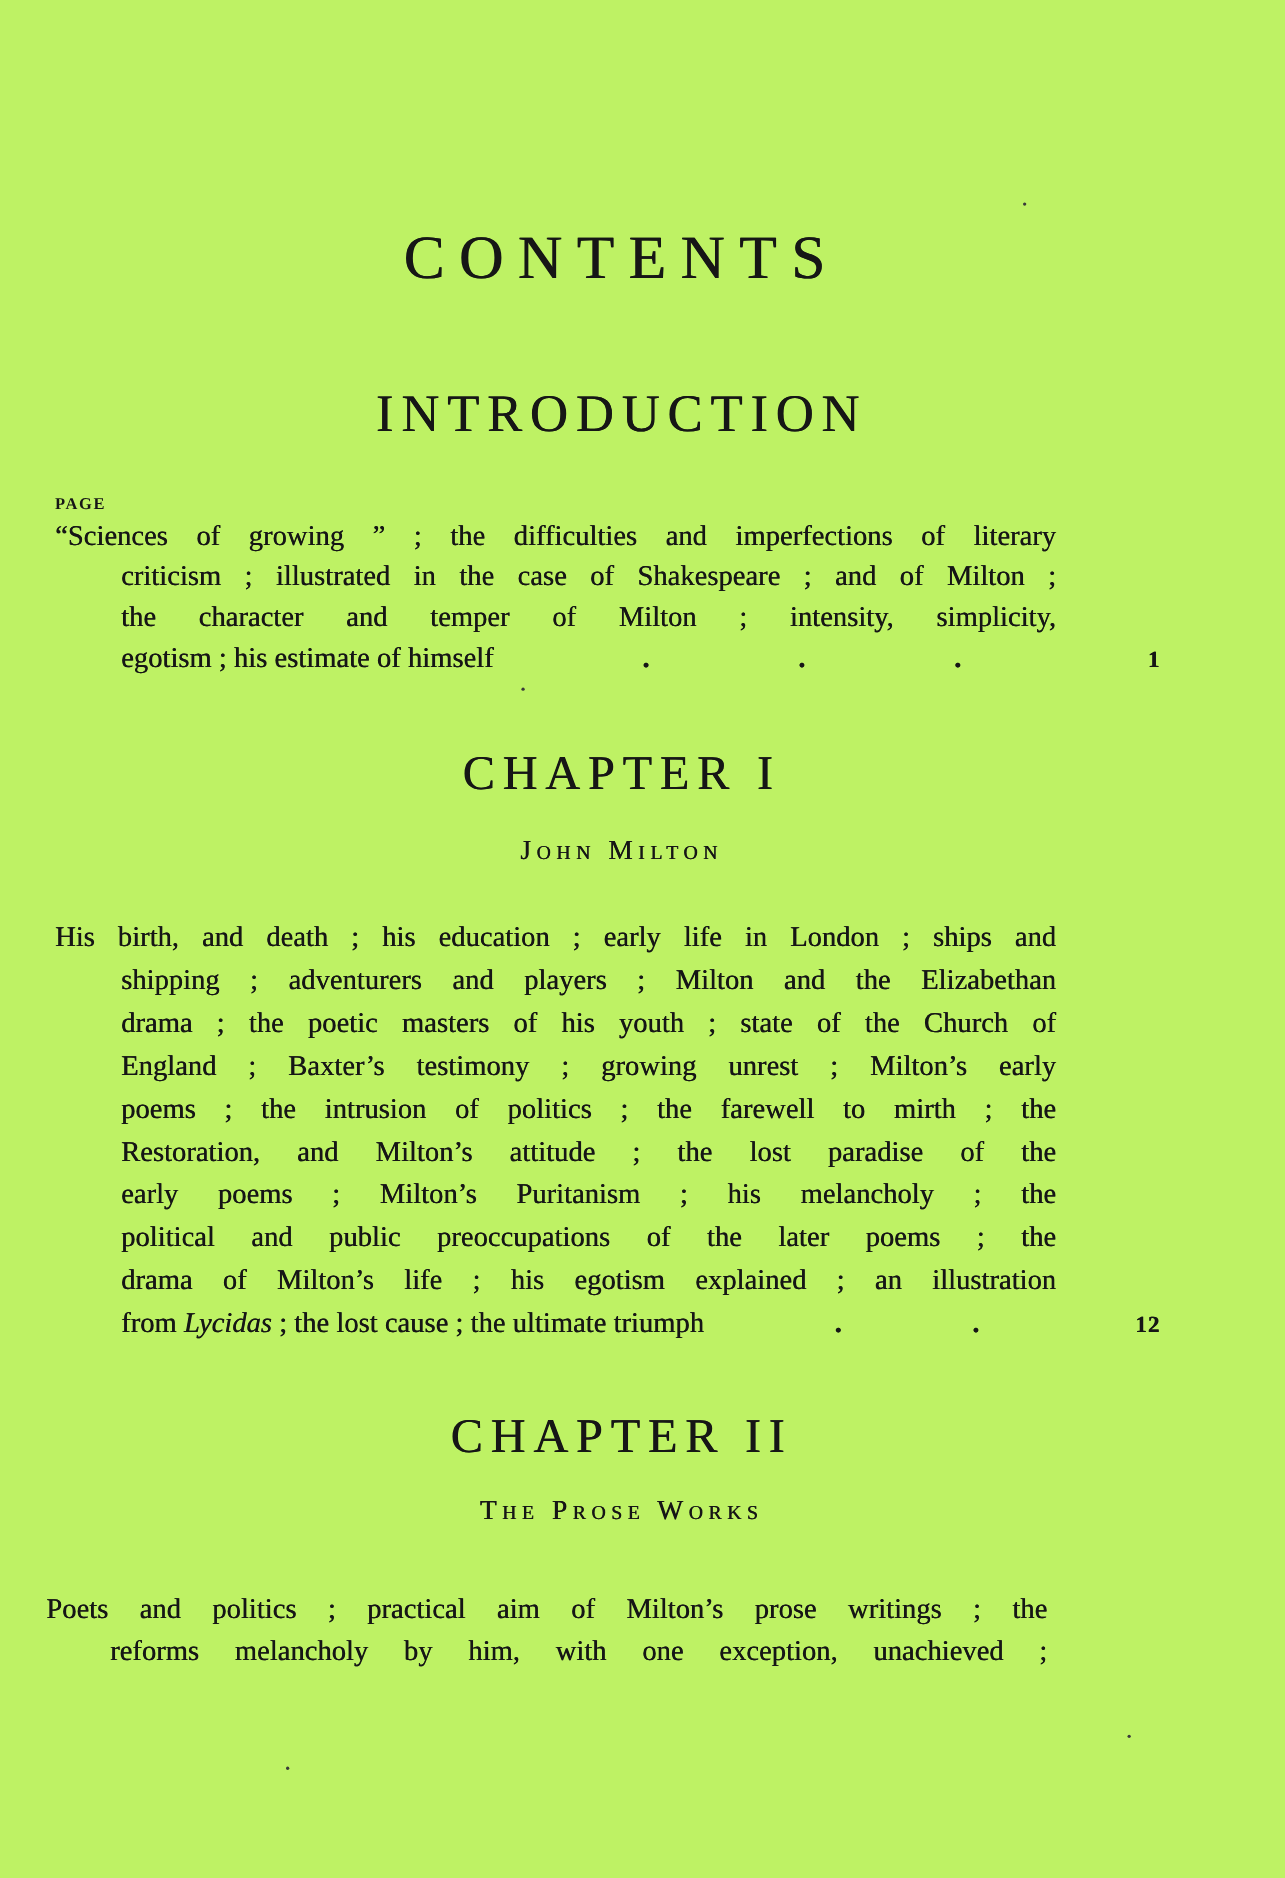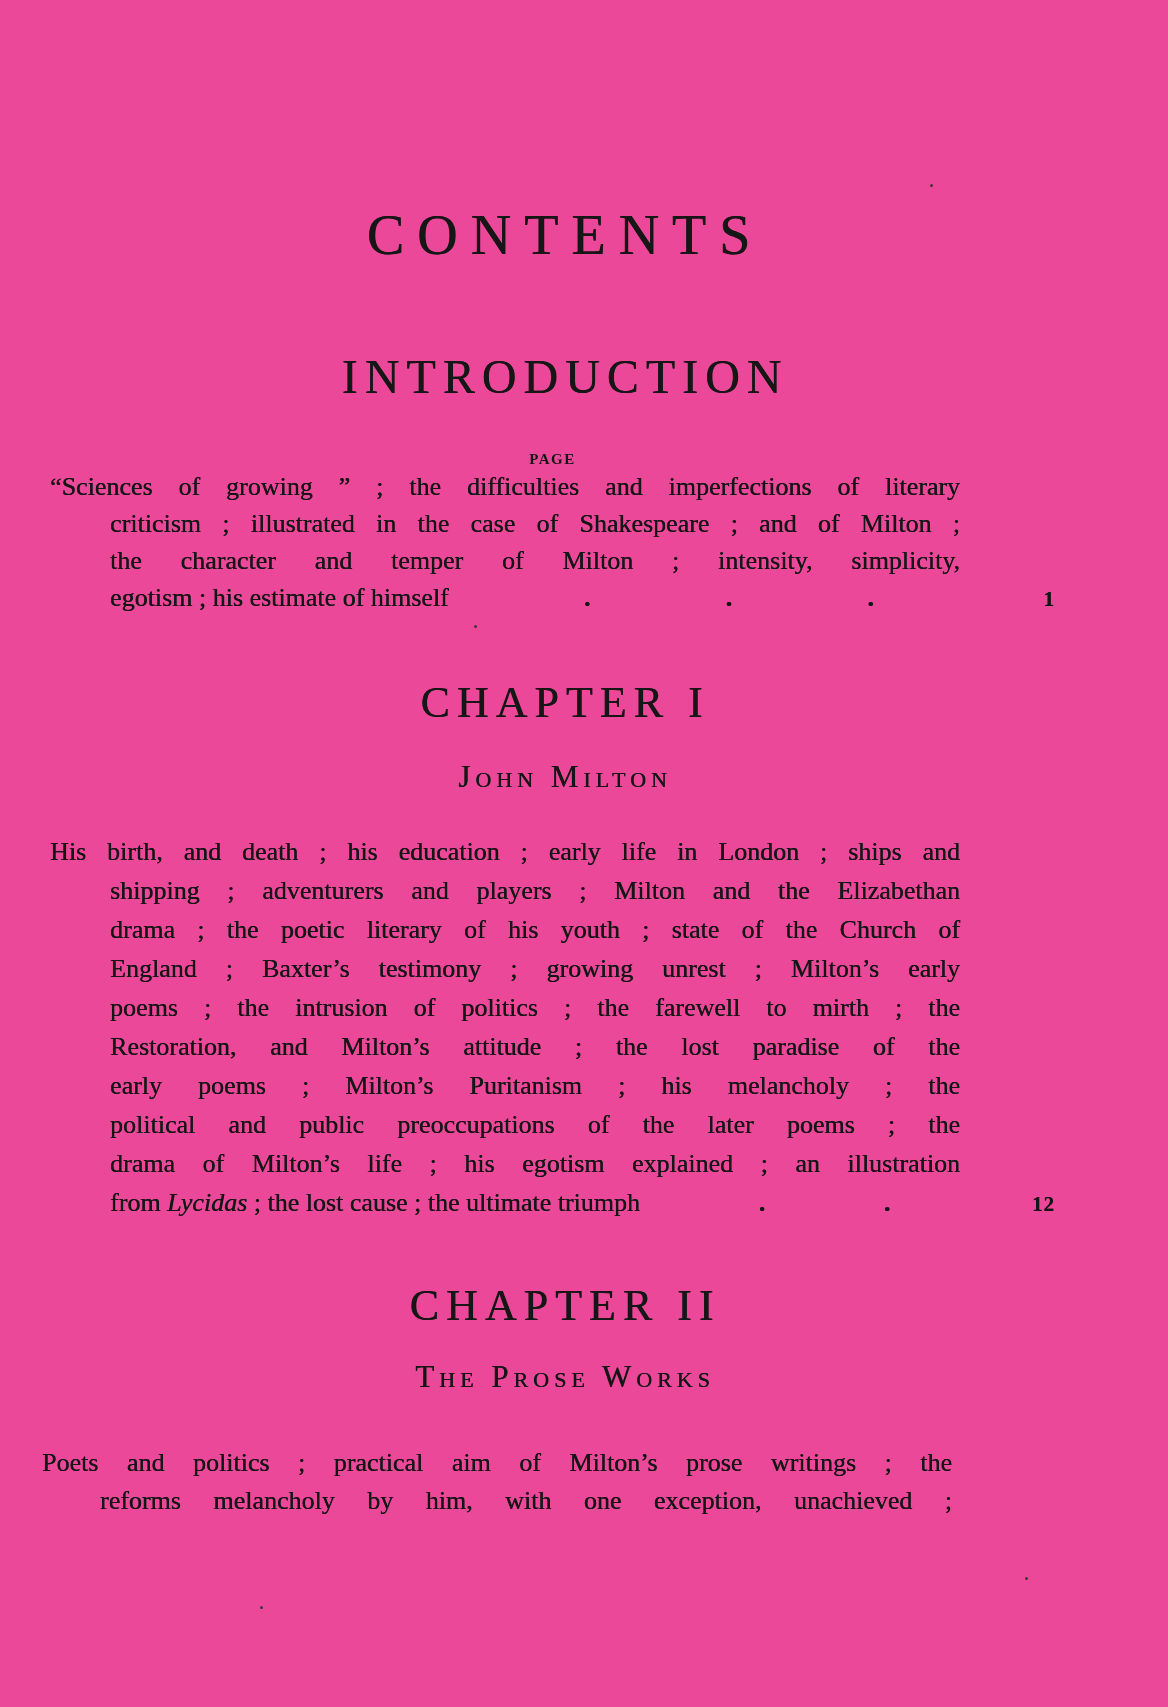--- a/index.html
+++ b/index.html
@@ -4,21 +4,21 @@
 <style>
   html, body {
     margin: 0;
     padding: 0;
     background: #e9e9e9;
   }
   .page {
     position: relative;
     width: 1168px;
     height: 1707px;
-    background: #ec4899;
+    background: #bef264;
     overflow: hidden;
     font-family: "Liberation Serif", "DejaVu Serif", serif;
     color: #161616;
   }
   
   .center-band {
     position: absolute;
     left: 0;
     width: 1130px;
     text-align: center;
@@ -42,36 +42,36 @@
   }
   .chapter-heading {
     font-size: 44px;
     line-height: 1;
     letter-spacing: 7px;
     text-shadow: 0.4px 0 0 currentColor;
   }
   .ch1-heading { top: 681px; }
   .ch2-heading { top: 1284px; }
   .subheading {
-    font-size: 31px;
+    font-size: 25px;
     line-height: 1;
     font-variant: small-caps;
     letter-spacing: 5px;
     text-shadow: 0.4px 0 0 currentColor;
   }
   .sub-milton { top: 761px; }
   .sub-prose  { top: 1361px; }
 
   
   .folio-label {
     position: absolute;
     top: 451px;
     left: 50px;
     width: 1005px;
-    text-align: center;
+    text-align: left;
     font-size: 15px;
     font-weight: bold;
     letter-spacing: 1.5px;
     font-family: "Liberation Serif", serif;
   }
 
   
   .entry {
     position: absolute;
     width: 1005px;
@@ -151,21 +151,21 @@
       <span class="folio-num">1</span>
     </div>
   </div>
 
   <h2 class="center-band chapter-heading ch1-heading">CHAPTER I</h2>
   <h3 class="center-band subheading sub-milton">John Milton</h3>
 
   <div class="entry entry-ch1">
     <div class="line">His birth, and death ; his education ; early life in London ; ships and</div>
     <div class="line cont">shipping ; adventurers and players ; Milton and the Elizabethan</div>
-    <div class="line cont">drama ; the poetic literary of his youth ; state of the Church of</div>
+    <div class="line cont">drama ; the poetic masters of his youth ; state of the Church of</div>
     <div class="line cont">England ; Baxter’s testimony ; growing unrest ; Milton’s early</div>
     <div class="line cont">poems ; the intrusion of politics ; the farewell to mirth ; the</div>
     <div class="line cont">Restoration, and Milton’s attitude ; the lost paradise of the</div>
     <div class="line cont">early poems ; Milton’s Puritanism ; his melancholy ; the</div>
     <div class="line cont">political and public preoccupations of the later poems ; the</div>
     <div class="line cont">drama of Milton’s life ; his egotism explained ; an illustration</div>
     <div class="lastline">
       <span class="text-part"><span>from </span><span class="it">Lycidas</span><span> ; the lost cause ; the ultimate triumph</span></span>
       <span class="leaders">
           <span>.</span>

